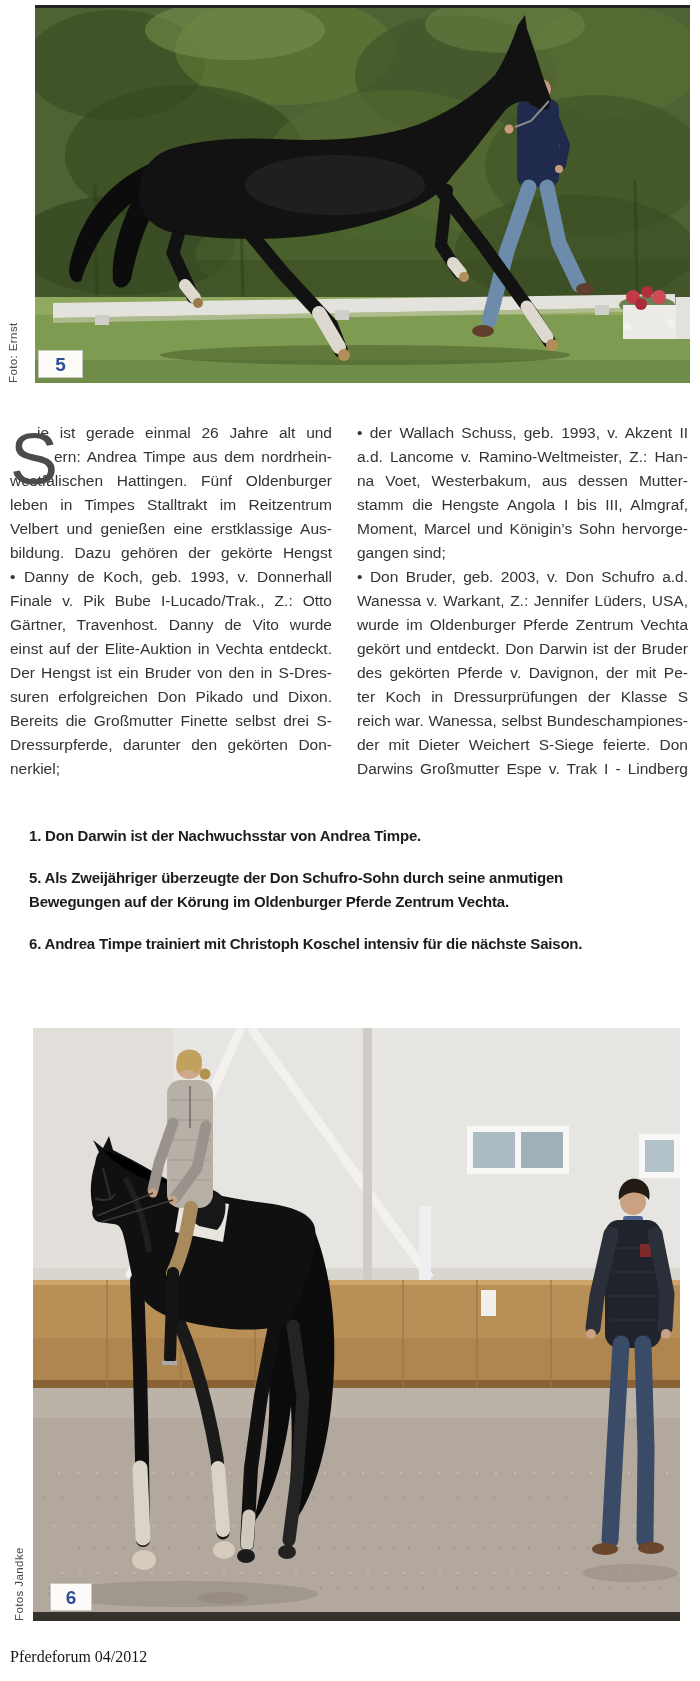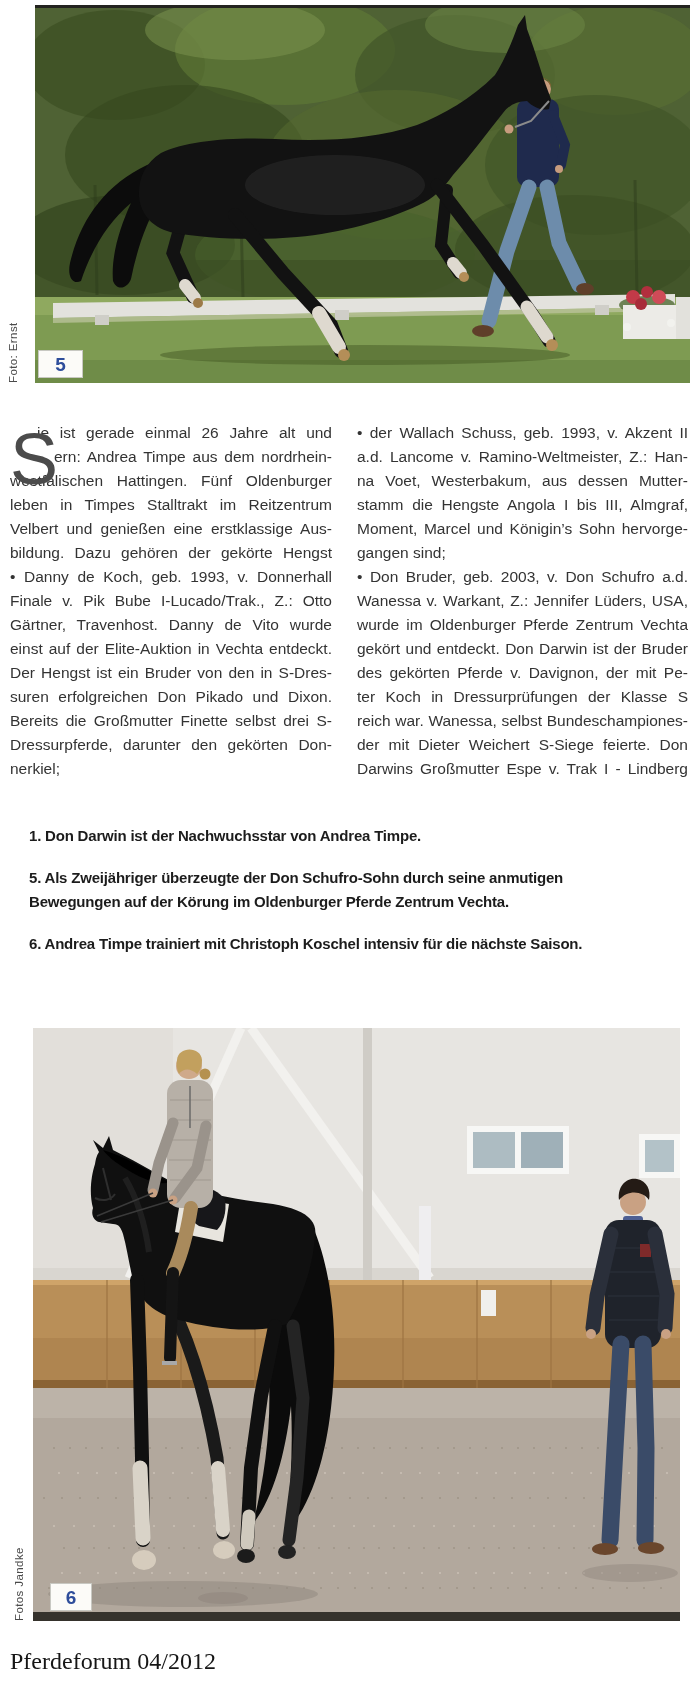--- a/index.html
+++ b/index.html
@@ -24,21 +24,21 @@
   .line{text-align:justify;text-align-last:justify;height:24px;overflow:hidden;}
   .line.end{text-align-last:left;}
   .line.ind1{padding-left:27px;}
   .line.ind2{padding-left:44px;}
   .dropcap{position:absolute;left:0;top:6px;font-size:72px;line-height:64px;
            color:#4b4b4b;font-weight:400;}
   .captions{position:absolute;left:29px;top:824px;width:585px;}
   .caption{font-size:15px;font-weight:700;letter-spacing:-0.2px;color:#1c1c1c;
            line-height:24px;white-space:pre-line;margin:0 0 18px 0;}
   .footer{position:absolute;left:10px;top:1648px;font-family:"Liberation Serif",serif;
-          font-size:24px;color:#161616;}
+          font-size:16px;color:#161616;}
   svg{display:block;}
 </style>
 </head>
 <body>
 
 <div class="page">
 
   <figure class="photo photo-top">
     <svg width="655" height="378" viewBox="0 0 655 378" role="img">
 

